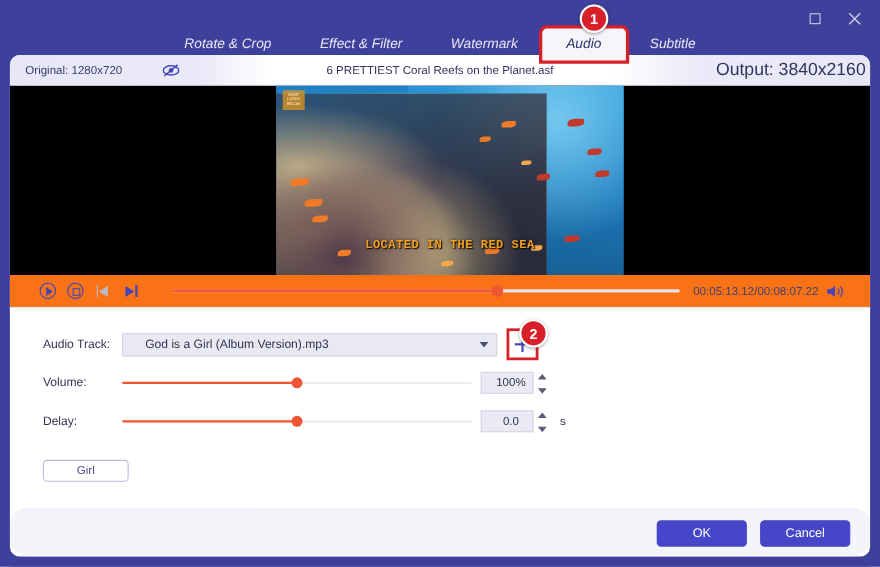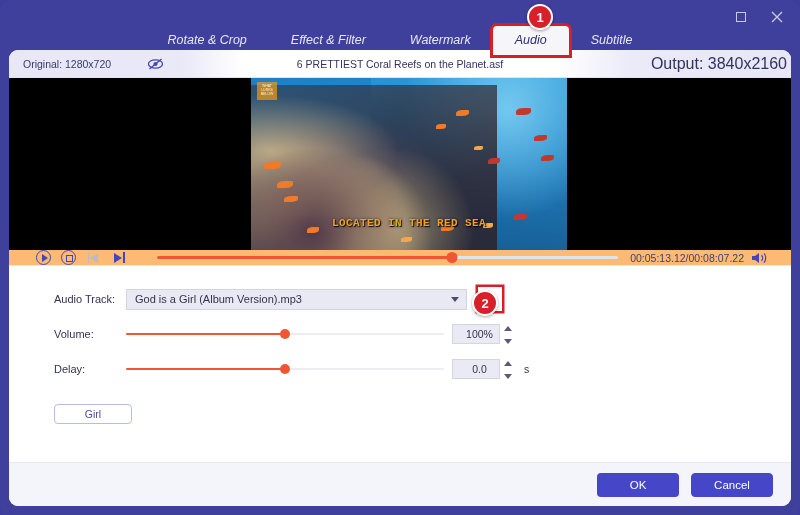--- a/index.html
+++ b/index.html
@@ -137,22 +137,22 @@
     position: absolute; left: 6px; top: 4px;
     width: 20px; height: 18px;
     background: rgba(230,150,30,.75);
     font-size: 3.5px; color: #fff3c4; line-height: 4.2px;
     padding: 2px 1px; text-align: center;
     overflow: hidden;
   }
 
   
   .playerbar {
-    position: relative; height: 16px;
-    background: #fdba74;
+    position: relative; height: 30px;
+    background: #f97316;
     display: flex; align-items: center;
     border-bottom: 1px solid #e6e8f2;
   }
   .pbtns { display: flex; align-items: center; gap: 8px; margin-left: 26px; }
   .pbtn { width: 17px; height: 17px; display: flex; align-items: center; justify-content: center; }
   .circ { width: 15px; height: 15px; border-radius: 50%; border: 1.6px solid #4545b5; position: relative; }
   .circ .tri {
     position: absolute; left: 4.5px; top: 3.2px;
     width: 0; height: 0;
     border-left: 6px solid #4545b5;
@@ -180,30 +180,30 @@
   .seek-track { position: absolute; left: 0; right: 0; height: 2.5px; background: #e0e2ec; border-radius: 2px; }
   .seek-fill { position: absolute; left: 0; height: 2.5px; background: #ef5734; border-radius: 2px; }
   .seek-knob {
     position: absolute; width: 11px; height: 11px; border-radius: 50%;
     background: #ef5734; transform: translateX(-50%);
   }
   .tcode { font-size: 10.5px; color: #41416d; margin-right: 7px; white-space: nowrap; }
   .vol-icon { margin-right: 22px; width: 18px; height: 14px; position: relative; }
 
   
-  .form { position: relative; background: #fff; padding: 18px 0 0 0; height: 182px; margin-left: 15px; }
+  .form { position: relative; background: #fff; padding: 18px 0 0 0; height: 182px; }
   .row { display: flex; align-items: center; height: 30px; margin-bottom: 5px; }
   .row-label { width: 72px; text-align: left; margin-left: 30px; font-size: 11px; color: #333355; }
 
   .select {
     position: relative; width: 341px; height: 21px;
     background: #e8e9f3;
     border: 1px solid #d2d4e2;
     display: flex; align-items: center;
-    padding: 0 20px 0 8px;
+    padding: 0 20px 0 20px;
     font-size: 11px; color: #32324f;
   }
   .caret {
     position: absolute; right: 7px; top: 50%; margin-top: -2px;
     width: 0; height: 0;
     border-left: 4.5px solid transparent; border-right: 4.5px solid transparent;
     border-top: 5px solid #4d4d70;
   }
   .plus-wrap {
     position: relative; margin-left: 11px;
@@ -248,21 +248,21 @@
     background: #fff; color: #4b4b8c;
     font-size: 10.5px;
     display: flex; align-items: center; justify-content: center;
   }
 
   
   .footer {
     position: absolute; left: 0; right: 0; bottom: 0; height: 44px;
     background: #f4f5fa; border-top: 1px solid #e6e7f1;
     display: flex; align-items: center; justify-content: flex-end;
-    padding-right: 18px; gap: 12px;
+    padding-right: 18px; gap: 12px; border-radius: 16px;
   }
   .btn {
     width: 82px; height: 24px; border-radius: 4px;
     font-size: 11.5px; display: flex; align-items: center; justify-content: center;
   }
   .btn.primary { background: #4646c8; color: #fff; }
   .btn.ghost { background: #4646c8; color: #fff; border: 1px solid #4646c8; }
 </style>
 </head>
 <body>

